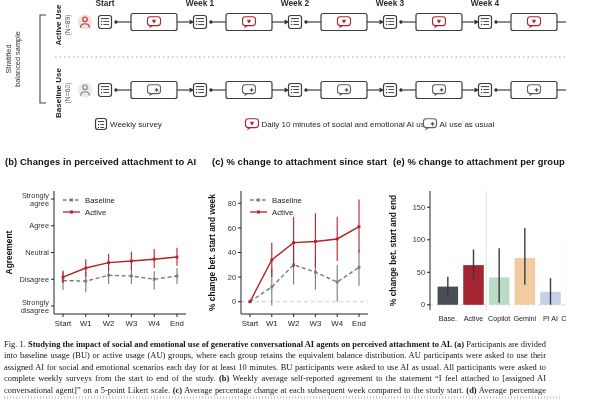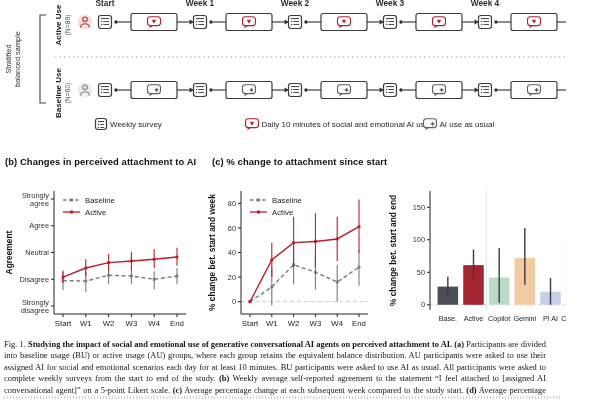--- a/index.html
+++ b/index.html
@@ -268,20 +268,21 @@
       <g>
         <rect x="423.5" y="118.8" width="13" height="8.8" rx="2.8" fill="#fff" stroke="#5f5f5f" stroke-width="1.1"></rect>
         <path d="M 426.4 127.4 L 424.8 130.6 L 429.4 127.4 Z" fill="#5f5f5f"></path>
         <path d="M 432.6 121.4 l 0.8 1.7 1.7 0.8 -1.7 0.8 -0.8 1.7 -0.8 -1.7 -1.7 -0.8 1.7 -0.8 Z" fill="#5f5f5f"></path>
       </g>
       <text x="439.5" y="126.8" text-anchor="start" class="tllegend">AI use as usual</text>
     </svg>
 
   <div class="chart-title" style="left:212px">(c) % change to attachment since start</div>
   <div class="chart-title" style="left:5px">(b) Changes in perceived attachment to AI</div>
+  <div class="chart-title" style="left:393px">(e) % change to attachment per group</div>
 
   <svg id="chart-b" width="205" height="168" viewBox="0 0 205 168" style="position:absolute;left:0;top:167px;">
       <line x1="54" y1="24" x2="54" y2="147" stroke="#222" stroke-width="1"></line>
       <line x1="54" y1="147" x2="186" y2="147" stroke="#222" stroke-width="1"></line>
       <line x1="51" y1="138.97826086956522" x2="54" y2="138.97826086956522" stroke="#222" stroke-width="1"></line>
       <text x="49" y="138.97826086956522" text-anchor="end" class="tick"><tspan x="49" y="137.77826086956523">Strongly</tspan><tspan x="49" y="145.57826086956524">disagree</tspan></text>
       <line x1="51" y1="112.2391304347826" x2="54" y2="112.2391304347826" stroke="#222" stroke-width="1"></line>
       <text x="49" y="114.83913043478259" text-anchor="end" class="tick">Disagree</text>
       <line x1="51" y1="85.5" x2="54" y2="85.5" stroke="#222" stroke-width="1"></line>
       <text x="49" y="88.1" text-anchor="end" class="tick">Neutral</text>

